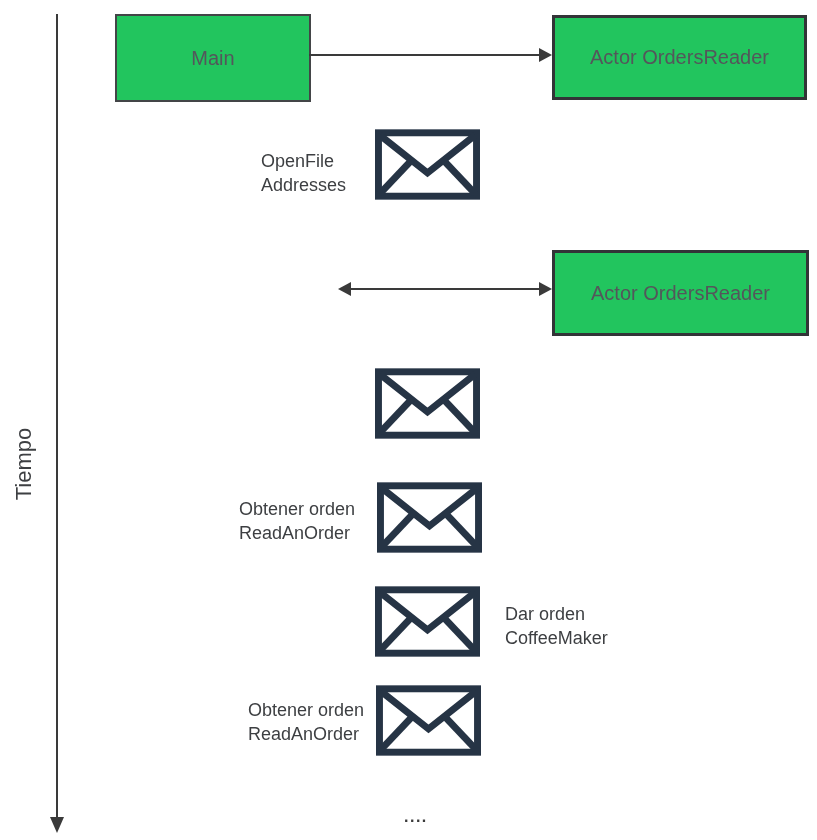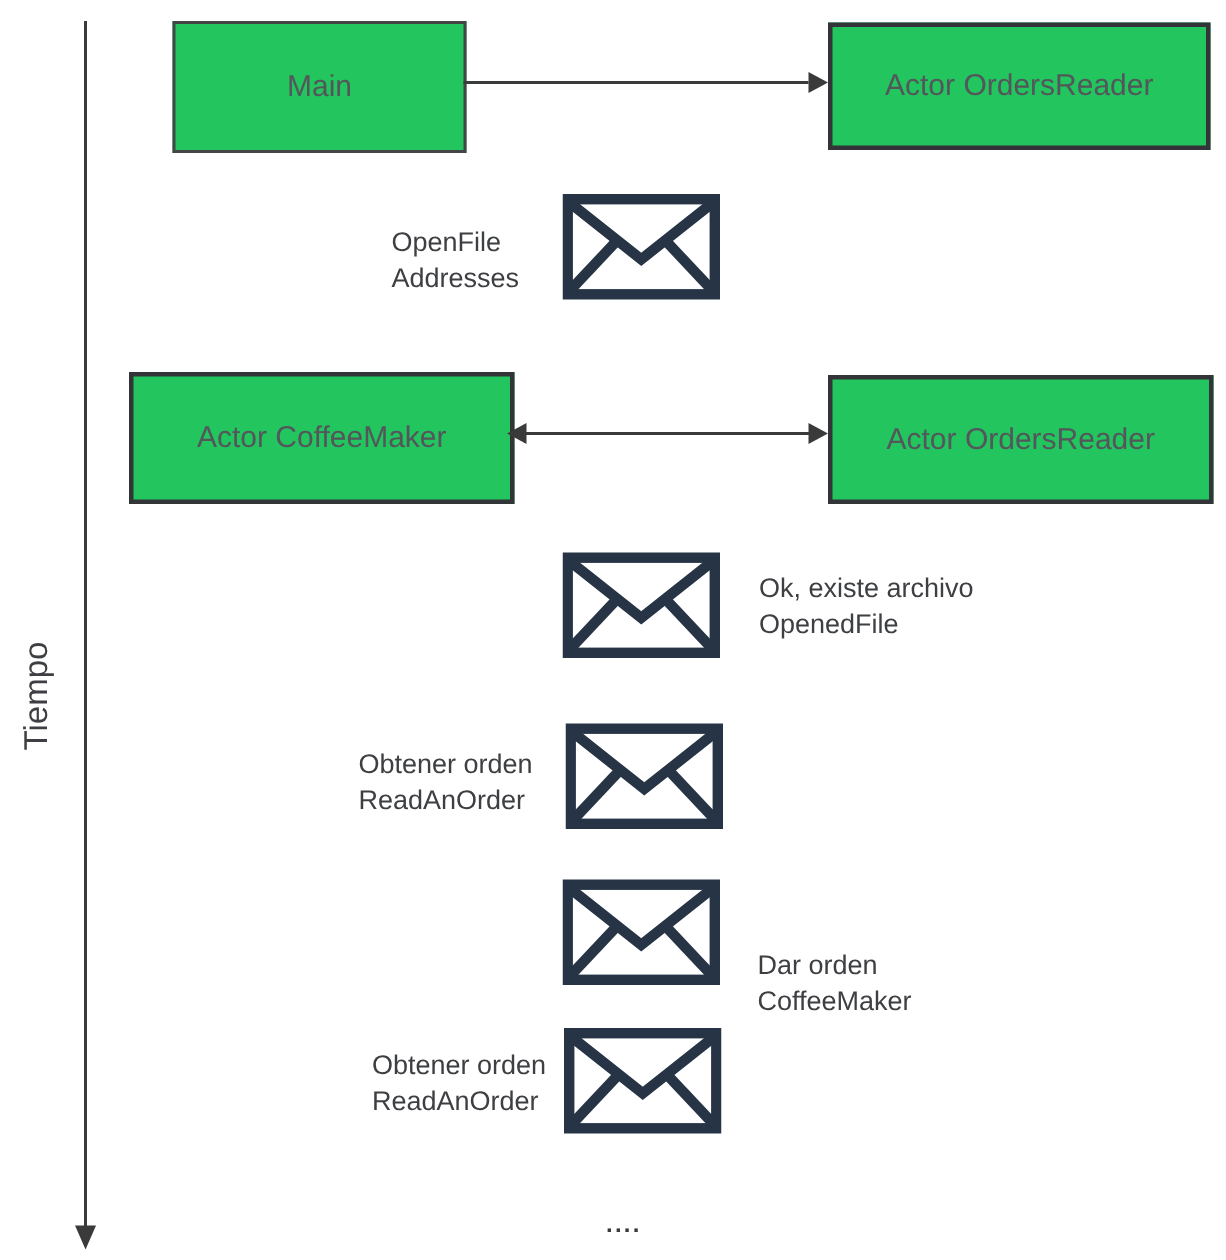--- a/index.html
+++ b/index.html
@@ -43,44 +43,41 @@
   .env-1{left:375px;top:129px;}
   .env-2{left:375px;top:368px;}
   .env-3{left:377px;top:482px;}
   .env-4{left:375px;top:586px;}
   .env-5{left:376px;top:685px;}
   
   .msg-label{position:absolute;font-size:18px;line-height:24px;color:var(--label-text);white-space:nowrap;}
   .lbl-1{left:261px;top:149px;}
   .lbl-2{left:506px;top:380px;}
   .lbl-3{left:239px;top:497px;}
-  .lbl-4{left:505px;top:631px;}
+  .lbl-4{left:505px;top:602px;}
   .lbl-5{left:248px;top:698px;}
   .msg-label span{display:block;}
   
   .dots{position:absolute;left:404px;top:808px;font-size:16px;font-weight:700;
     letter-spacing:1.5px;color:var(--arrow);}
 </style>
 </head>
 <body>
 
 <div class="canvas">
 
   <div class="tl-line"></div>
   <div class="tl-head"></div>
   <div class="tl-label">Tiempo</div>
 
   <div class="box box-main">
     <span>Main</span>
   </div>
   <div class="box box-or-top">
     <span>Actor OrdersReader</span>
-  </div>
-  <div class="box box-cm">
-    <span>Actor CoffeeMaker</span>
   </div>
   <div class="box box-or-mid">
     <span>Actor OrdersReader</span>
   </div>
 
   <div class="hline a1-line"></div>
   <div class="head head-right a1-head"></div>
 
   <div class="hline a2-line"></div>
   <div class="head a2-head-l"></div>
@@ -99,24 +96,20 @@
     </svg>
   </div>
 
   <div class="envelope env-2">
     <svg viewBox="0 0 106 71" width="105" height="71" fill="none" stroke-width="7">
       <rect x="3.5" y="3.5" width="99" height="64" fill="#fff"></rect>
       <path d="M5 6 L53 44 L101 6"></path>
       <path d="M5 65 L37 31"></path>
       <path d="M101 65 L69 31"></path>
     </svg>
-  </div>
-  <div class="msg-label lbl-2">
-    <span>Ok, existe archivo</span>
-    <span>OpenedFile</span>
   </div>
 
   <div class="msg-label lbl-3">
     <span>Obtener orden</span>
     <span>ReadAnOrder</span>
   </div>
   <div class="envelope env-3">
     <svg viewBox="0 0 106 71" width="105" height="71" fill="none" stroke-width="7">
       <rect x="3.5" y="3.5" width="99" height="64" fill="#fff"></rect>
       <path d="M5 6 L53 44 L101 6"></path>

